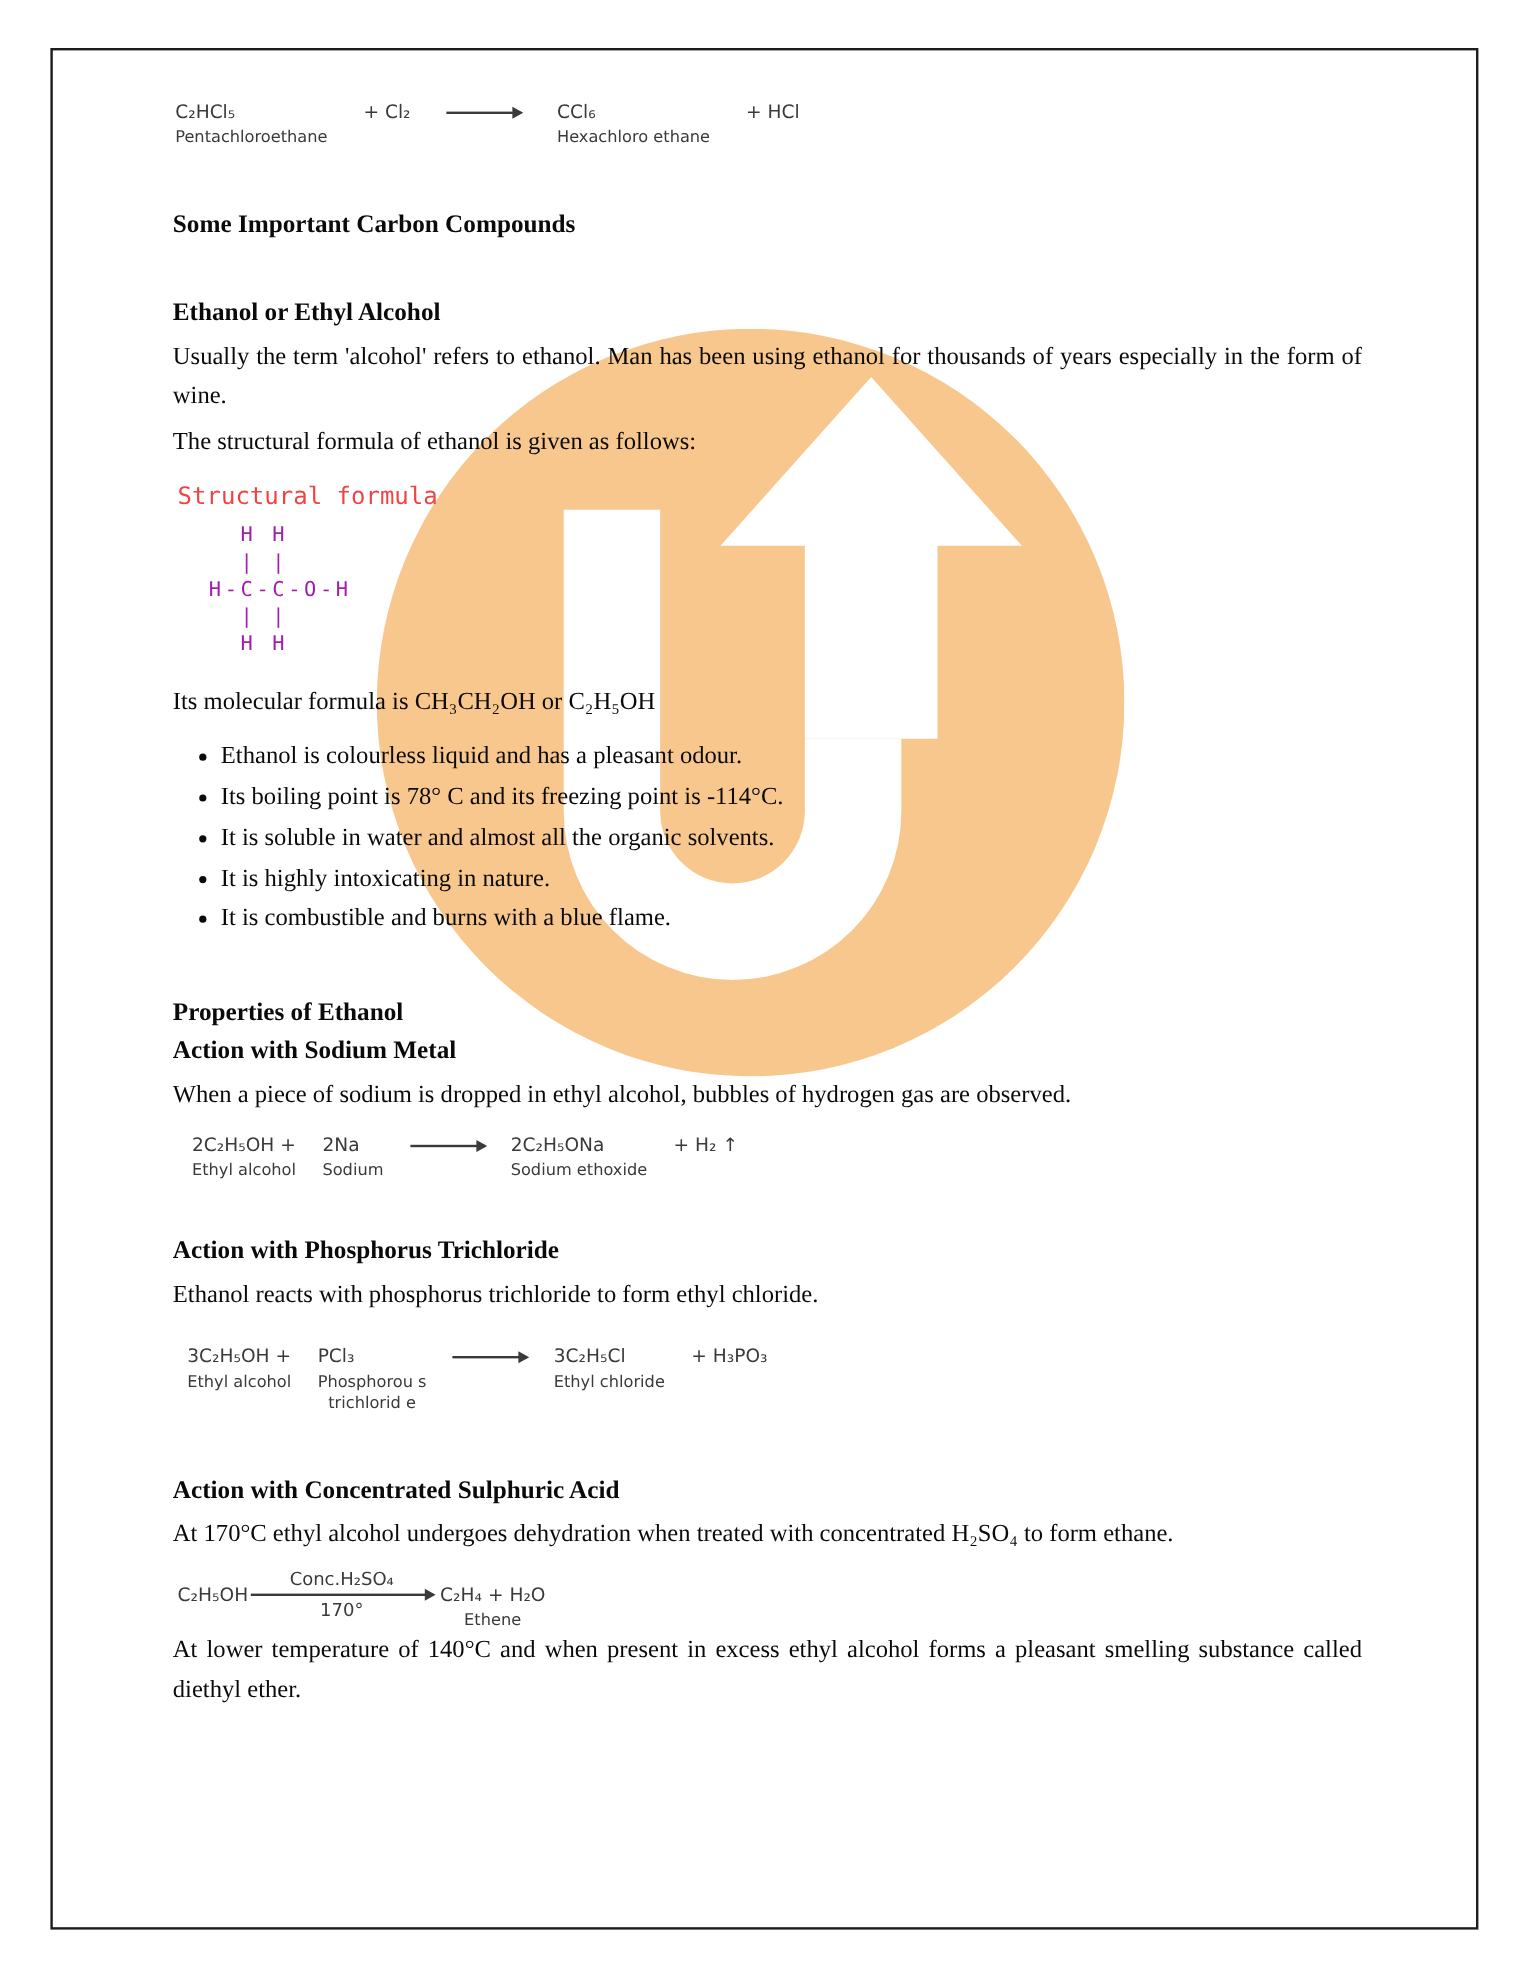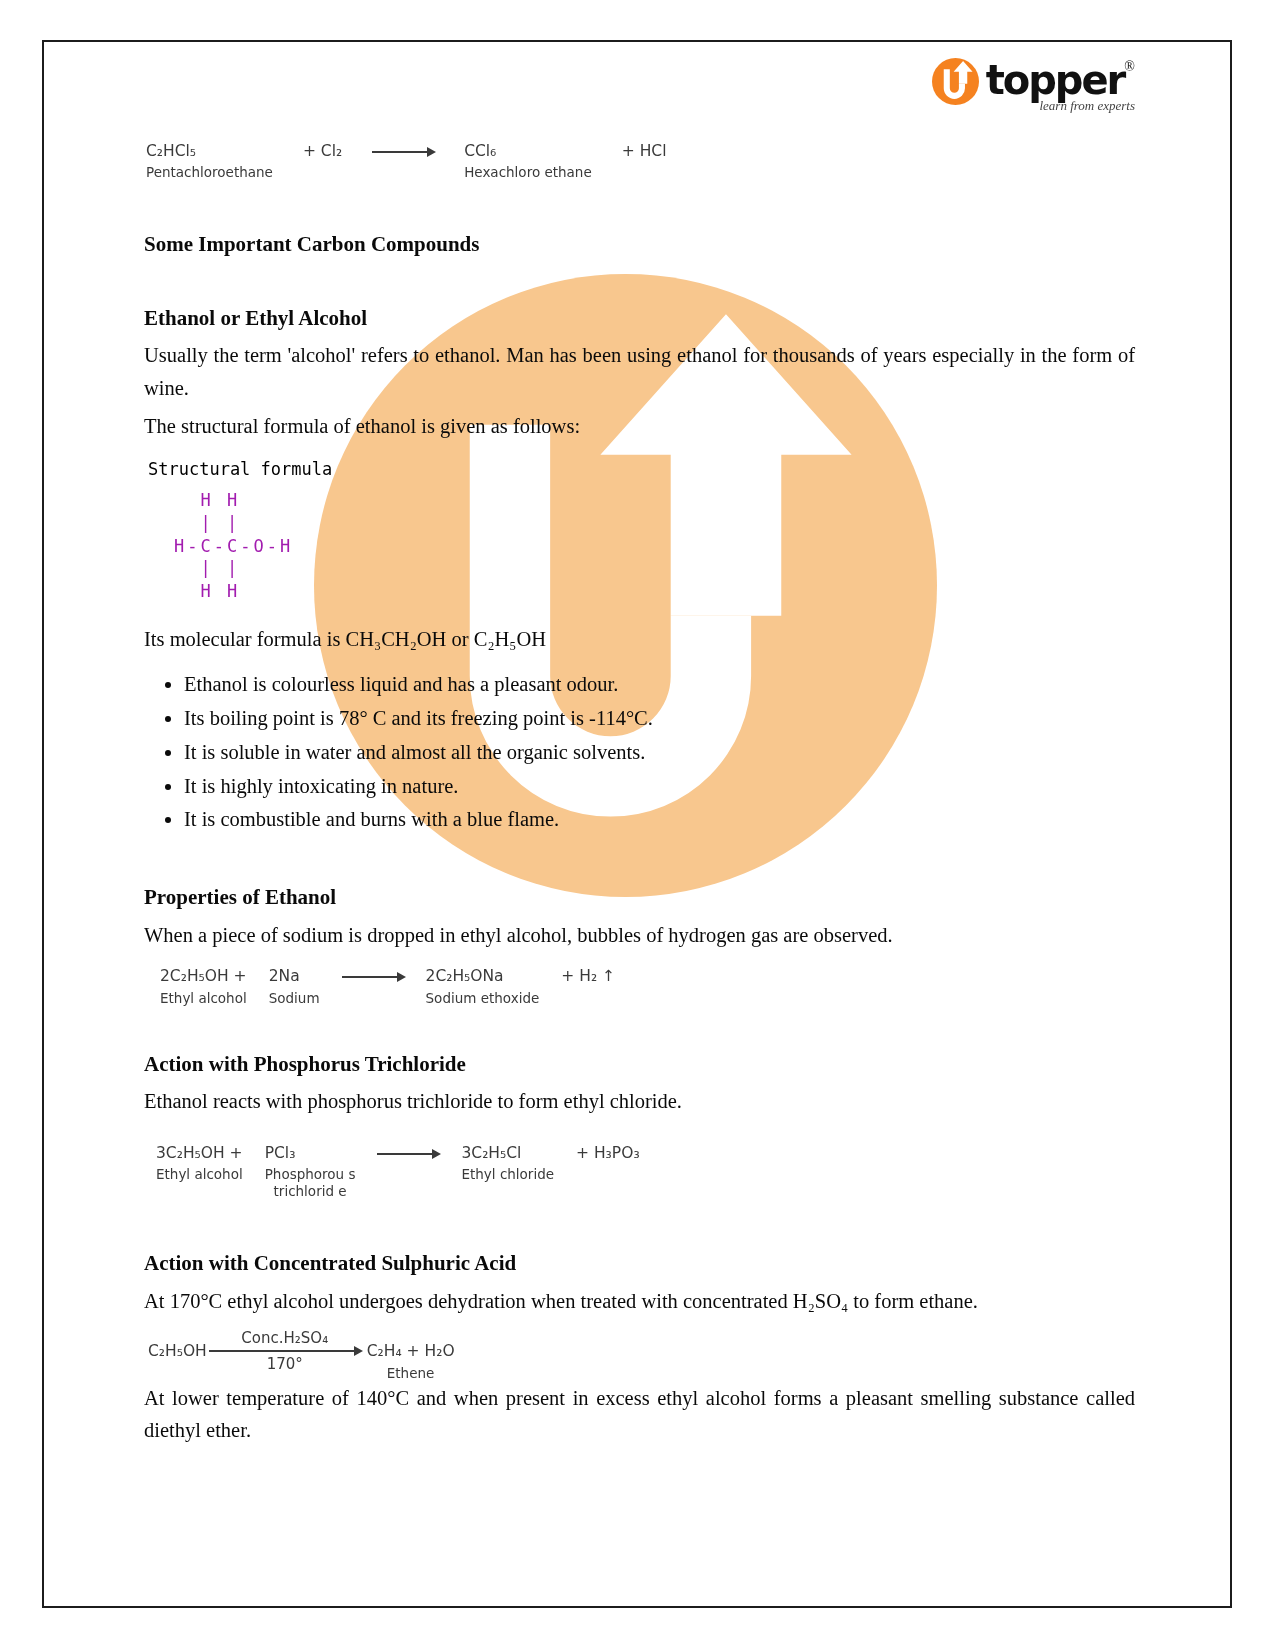--- a/index.html
+++ b/index.html
@@ -47,21 +47,21 @@
   .eq4 .col{margin-top:13px;margin-left:4px;align-items:flex-start;}
   .eq4 .col .lbl{margin-left:20px;}
   .overarrow{display:flex;flex-direction:column;align-items:center;justify-content:space-between;}
   .overarrow .aline{position:relative;display:block;width:152px;height:2px;background:#3a3a3a;margin-top:2px;}
   .overarrow .aline::after{content:"";position:absolute;right:-2px;top:-4px;width:0;height:0;
     border-left:9px solid #3a3a3a;border-top:5px solid transparent;border-bottom:5px solid transparent;}
   .overarrow .above{font-size:15px;}
   .overarrow .below{font-size:15px;margin-top:3px;}
 
   
-  .struct-label{font-family:"DejaVu Sans Mono","DejaVu Sans",monospace;font-size:17px;color:#000000;margin:16px 0 0 4px;}
+  .struct-label{font-family:"DejaVu Sans Mono","DejaVu Sans",monospace;font-size:20px;color:#ef4444;margin:16px 0 0 4px;}
   pre.struct{font-family:"DejaVu Sans Mono",monospace;font-size:17px;line-height:1.35;letter-spacing:3px;
     color:#a21caf;margin:10px 0 0 30px;}
 
   ul.props{margin:12px 0 0;padding-left:40px;}
   ul.props li{margin:0 0 1px;line-height:1.6;}
 
   .mt-main{margin-top:48px;}
   .mt-sec{margin-top:42px;}
   .mt-mol{margin-top:20px;}
   .mt-prop{margin-top:46px;}
@@ -78,38 +78,20 @@
     <div class="watermark">
       <svg viewBox="0 0 620 620" xmlns="http://www.w3.org/2000/svg">
         <circle cx="310" cy="310" r="310" fill="#f8c78e"></circle>
         <path d="M155 150 V400 A140 140 0 0 0 435 400 V340 H355 V400 A60 60 0 0 1 235 400 V150 Z" fill="#ffffff"></path>
         <path d="M355 340 V180 H285 L410 40 L535 180 H465 V340 Z" fill="#ffffff"></path>
       </svg>
     </div>
 
     <div class="content">
 
-      <div class="logo-row">
-        <div class="logo">
-          <span class="logo-mark">
-            <svg viewBox="0 0 620 620" xmlns="http://www.w3.org/2000/svg">
-              <circle cx="310" cy="310" r="310" fill="#f58220"></circle>
-              <path d="M155 150 V400 A140 140 0 0 0 435 400 V340 H355 V400 A60 60 0 0 1 235 400 V150 Z" fill="#ffffff"></path>
-              <path d="M355 340 V180 H285 L410 40 L535 180 H465 V340 Z" fill="#ffffff"></path>
-            </svg>
-          </span>
-          <span class="logo-right">
-            <span class="logo-line">
-              <span class="logo-text">topper</span>
-              <span class="logo-reg">®</span>
-            </span>
-            <span class="logo-tagline">learn from experts</span>
-          </span>
-        </div>
-      </div>
 
       <div class="eq eq1">
         <div class="col">
           <span class="f">C₂HCl₅</span>
           <span class="lbl">Pentachloroethane</span>
         </div>
         <span class="f">+ Cl₂</span>
         <span class="arr"></span>
         <div class="col">
           <span class="f">CCl₆</span>
@@ -135,20 +117,21 @@
 
       <ul class="props">
         <li>Ethanol is colourless liquid and has a pleasant odour.</li>
         <li>Its boiling point is 78° C and its freezing point is -114°C.</li>
         <li>It is soluble in water and almost all the organic solvents.</li>
         <li>It is highly intoxicating in nature.</li>
         <li>It is combustible and burns with a blue flame.</li>
       </ul>
 
       <h2 class="h mt-prop">Properties of Ethanol</h2>
+      <h2 class="h">Action with Sodium Metal</h2>
       <p class="para">When a piece of sodium is dropped in ethyl alcohol, bubbles of hydrogen gas are observed.</p>
 
       <div class="eq eq2">
         <div class="col">
           <span class="f">2C₂H₅OH +</span>
           <span class="lbl">Ethyl alcohol</span>
         </div>
         <div class="col">
           <span class="f">2Na</span>
           <span class="lbl">Sodium</span>

